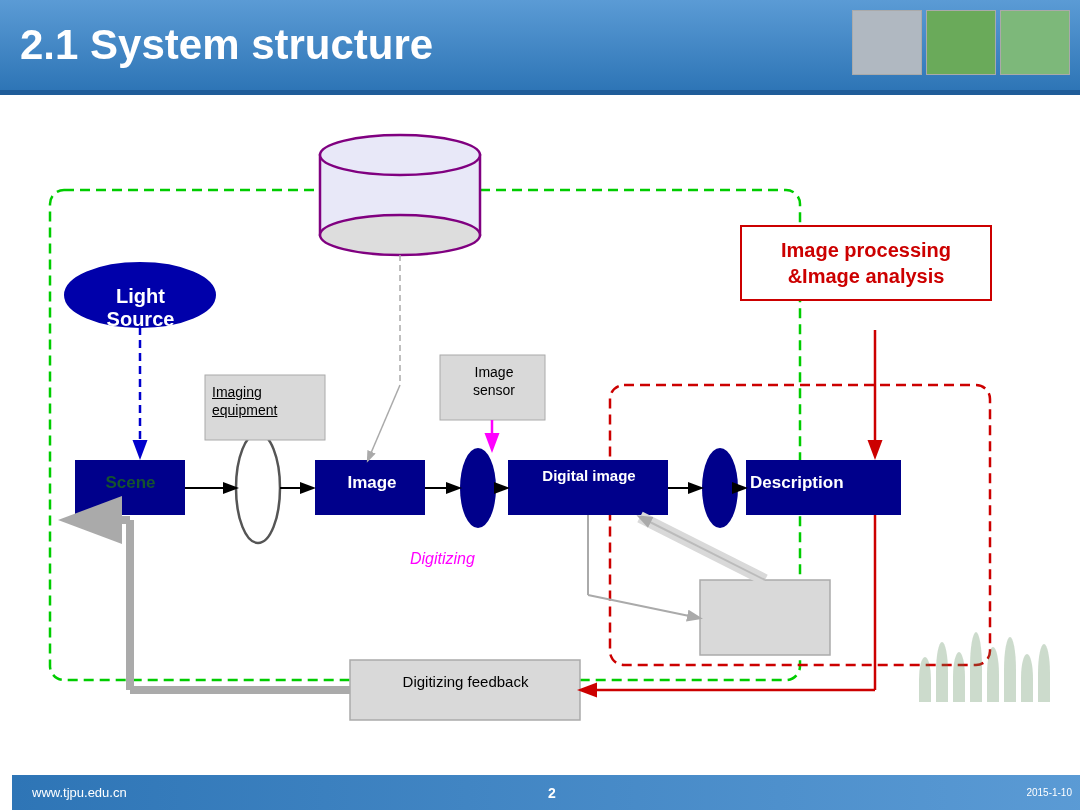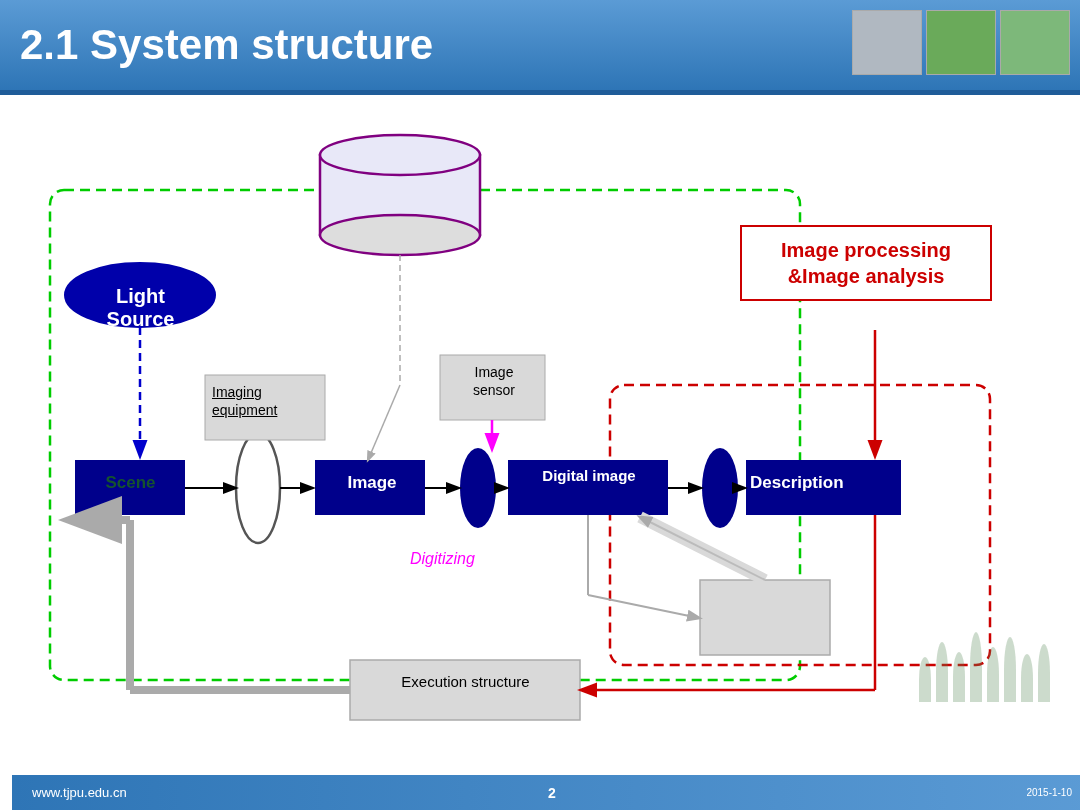--- a/index.html
+++ b/index.html
@@ -246,21 +246,21 @@
 
     <div style="position:absolute; top:368px; left:730px; color:#fff; font-weight:bold; font-size:17px; width:148px; ">Description</div>
 
     <div style="position:absolute; top:278px; left:192px; color:#000; font-size:14px; width:108px; line-height:1.3;text-decoration:underline;">Imaging<br>equipment</div>
 
     <div style="position:absolute; top:258px; left:426px; color:#000; font-size:14px; width:96px; text-align:center; line-height:1.3;">Image<br>sensor</div>
 
     <div style="position:absolute; top:445px; left:390px; color:#ff00ff; font-size:16px; font-style:italic;">Digitizing</div>
 
 
-    <div style="position:absolute; top:568px; left:338px; color:#000; font-size:15px; width:215px; text-align:center;">Execution structure</div>
+    <div style="position:absolute; top:568px; left:338px; color:#000; font-size:15px; width:215px; text-align:center;">Digitizing feedback</div>
 
     <div class="watermark">
       <div class="grass-blade" style="width:12px;height:45px;"></div>
       <div class="grass-blade" style="width:12px;height:60px;"></div>
       <div class="grass-blade" style="width:12px;height:50px;"></div>
       <div class="grass-blade" style="width:12px;height:70px;"></div>
       <div class="grass-blade" style="width:12px;height:55px;"></div>
       <div class="grass-blade" style="width:12px;height:65px;"></div>
       <div class="grass-blade" style="width:12px;height:48px;"></div>
       <div class="grass-blade" style="width:12px;height:58px;"></div>

